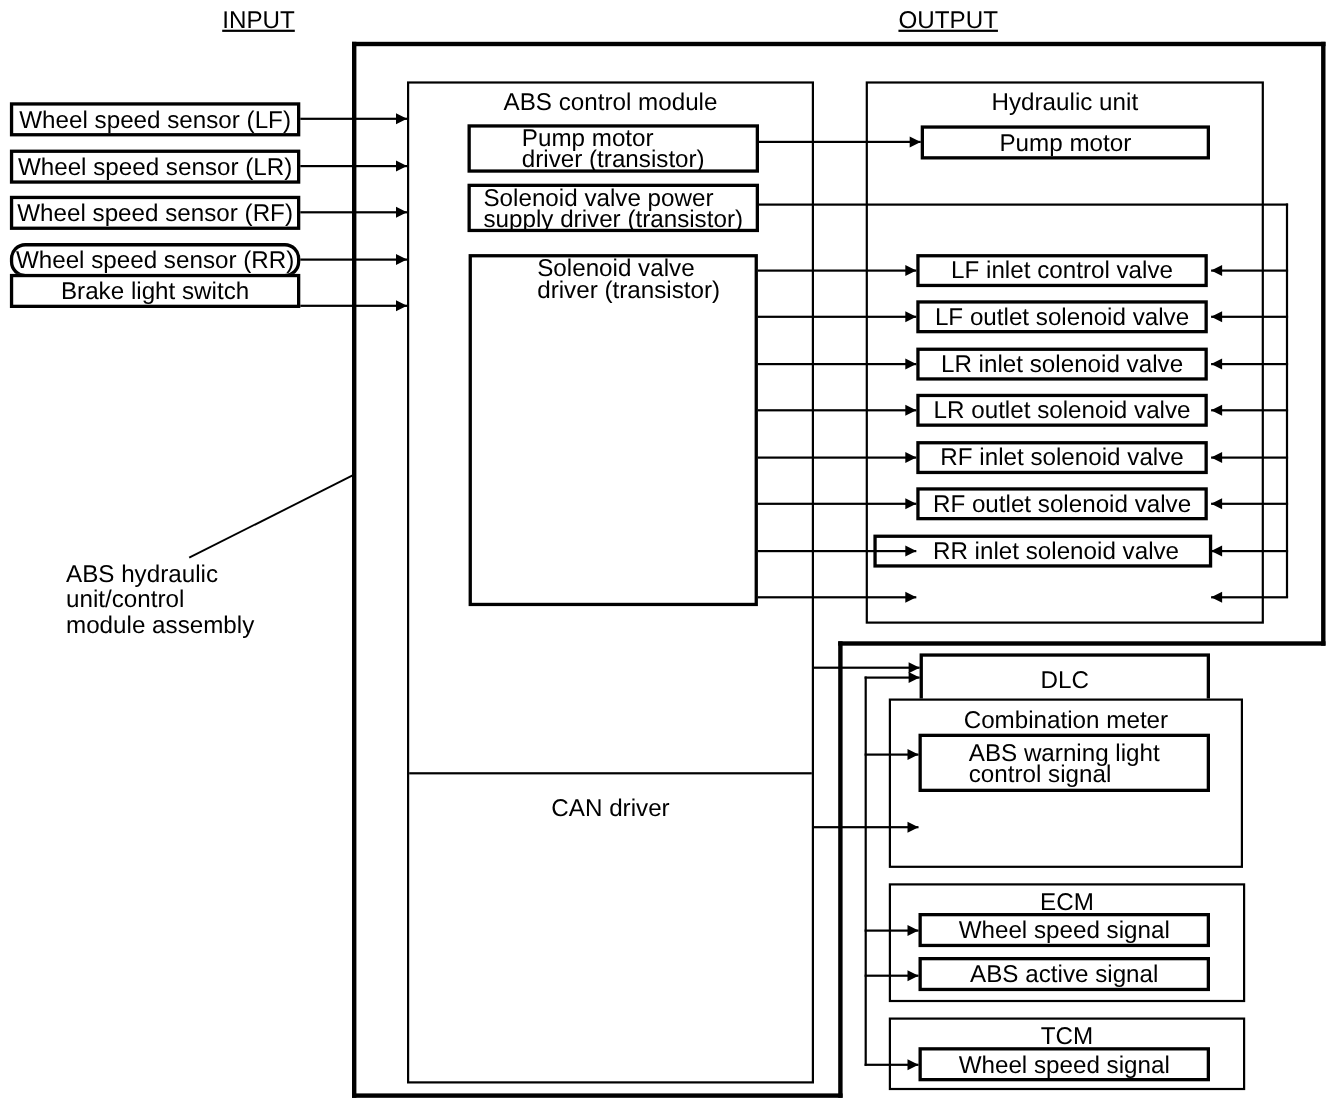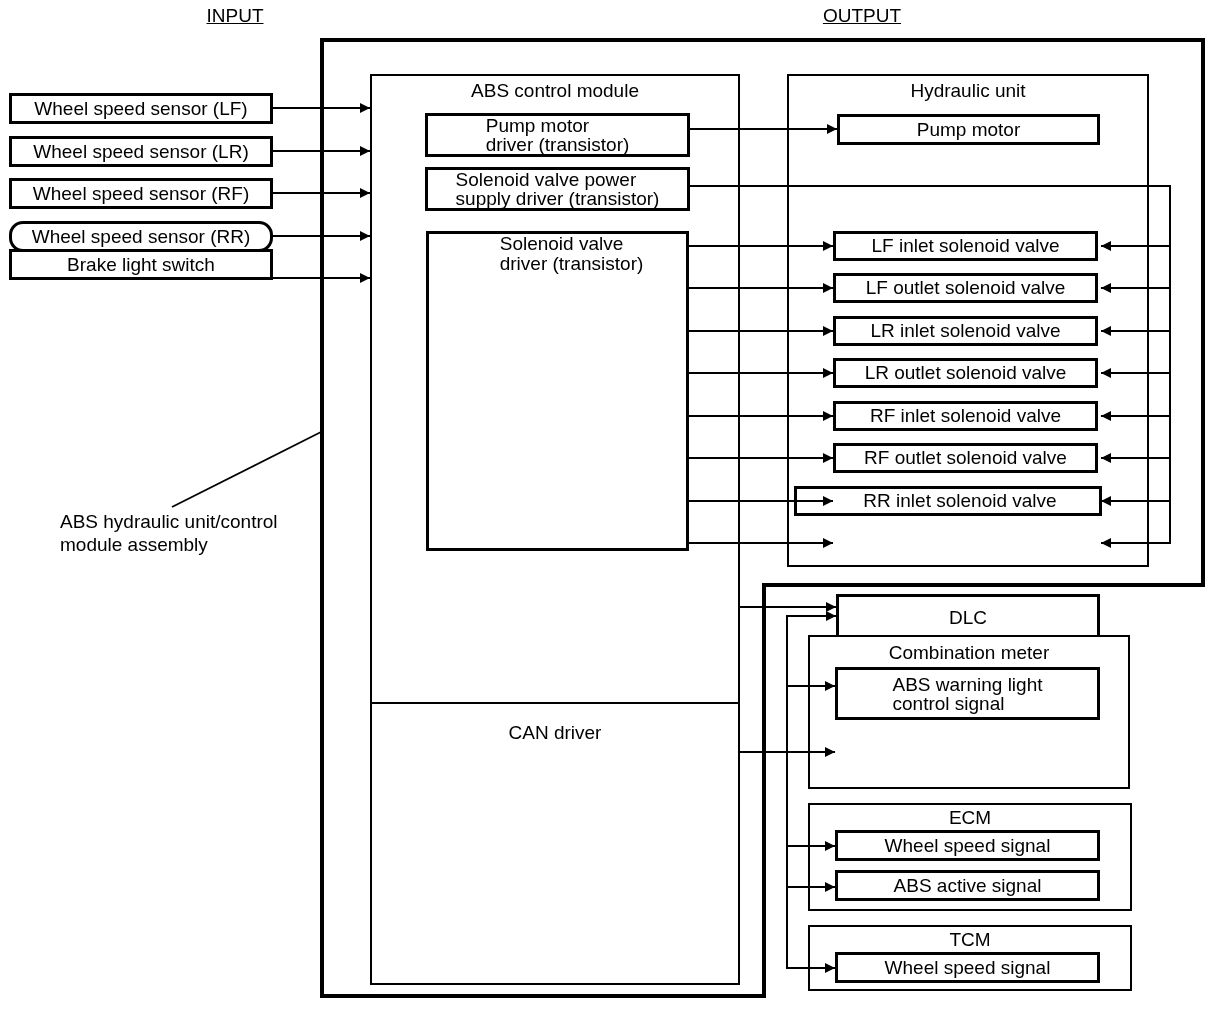--- a/index.html
+++ b/index.html
@@ -1,18 +1,18 @@
 <!DOCTYPE html>
 <html><head>
 <meta charset="utf-8">
 <style>
   html,body{margin:0;padding:0;background:#fff;}
   #canvas{
     position:relative;width:1213px;height:1011px;background:#ffffff;
-    font-family:"Liberation Sans", sans-serif;font-size:19px;color:#000;
+    font-family:"Liberation Sans", sans-serif;font-size:22px;color:#000;
     overflow:hidden;
   }
   .hline{position:absolute;height:2px;background:#000;}
   .vline{position:absolute;width:2px;background:#000;}
   .arrow-r::after{
     content:"";position:absolute;right:0;top:50%;margin-top:-5px;width:0;height:0;
     border-left:10px solid #000;border-top:5px solid transparent;border-bottom:5px solid transparent;
   }
   .arrow-l::before{
     content:"";position:absolute;left:0;top:50%;margin-top:-5px;width:0;height:0;
@@ -85,21 +85,21 @@
   <div class="ttl" style="left:370px;top:722px;width:370px;">CAN driver</div>
 
   <div class="box2" style="left:787px;top:74px;width:362px;height:493px;"></div>
   <div class="ttl" style="left:787px;top:80px;width:362px;">Hydraulic unit</div>
 
   <div class="box3" style="left:837px;top:114px;width:263px;height:31px;">
     <span>Pump motor</span>
   </div>
 
   <div class="box3" style="left:833px;top:231px;width:265px;height:30px;">
-    <span>LF inlet solenoid valve</span>
+    <span>LF inlet control valve</span>
   </div>
   <div class="box3" style="left:833px;top:273px;width:265px;height:30px;">
     <span>LF outlet solenoid valve</span>
   </div>
   <div class="box3" style="left:833px;top:316px;width:265px;height:30px;">
     <span>LR inlet solenoid valve</span>
   </div>
   <div class="box3" style="left:833px;top:358px;width:265px;height:30px;">
     <span>LR outlet solenoid valve</span>
   </div>

